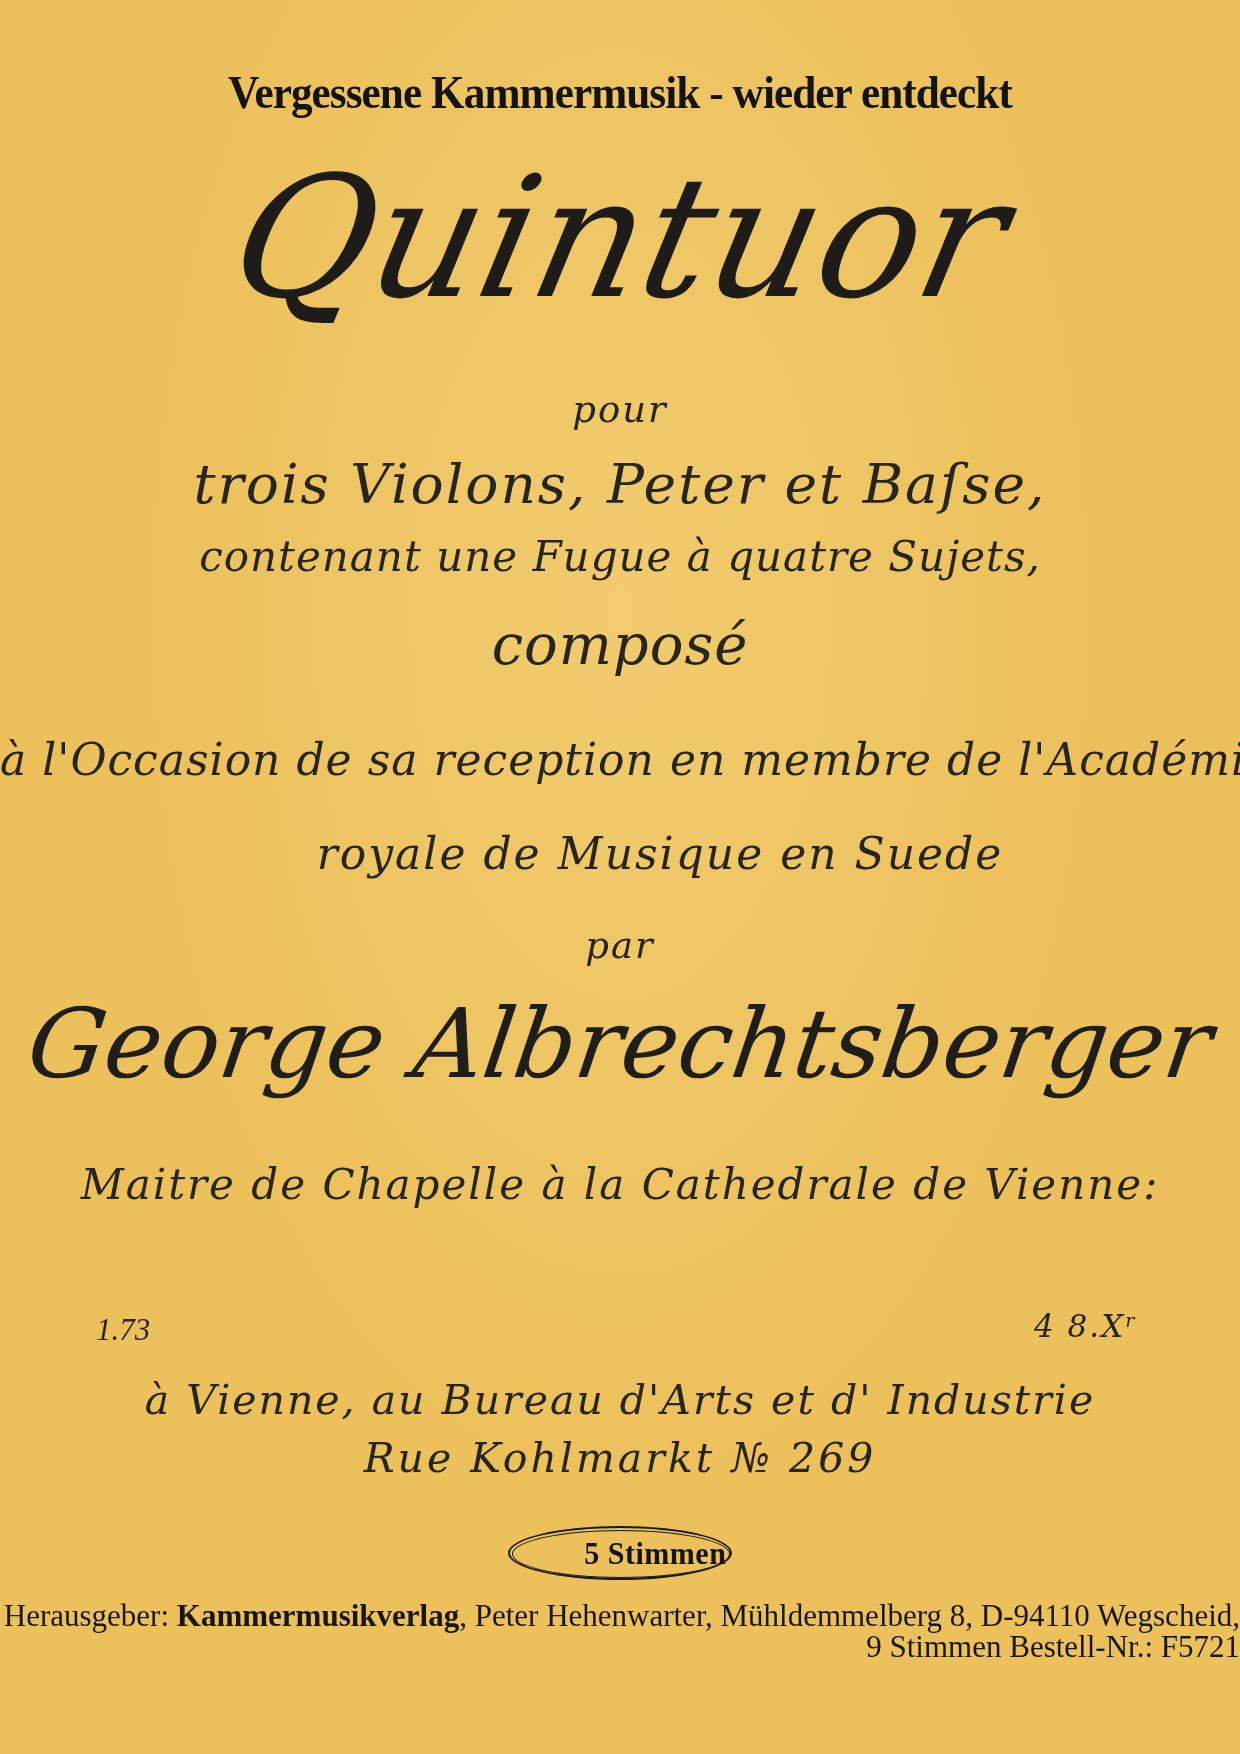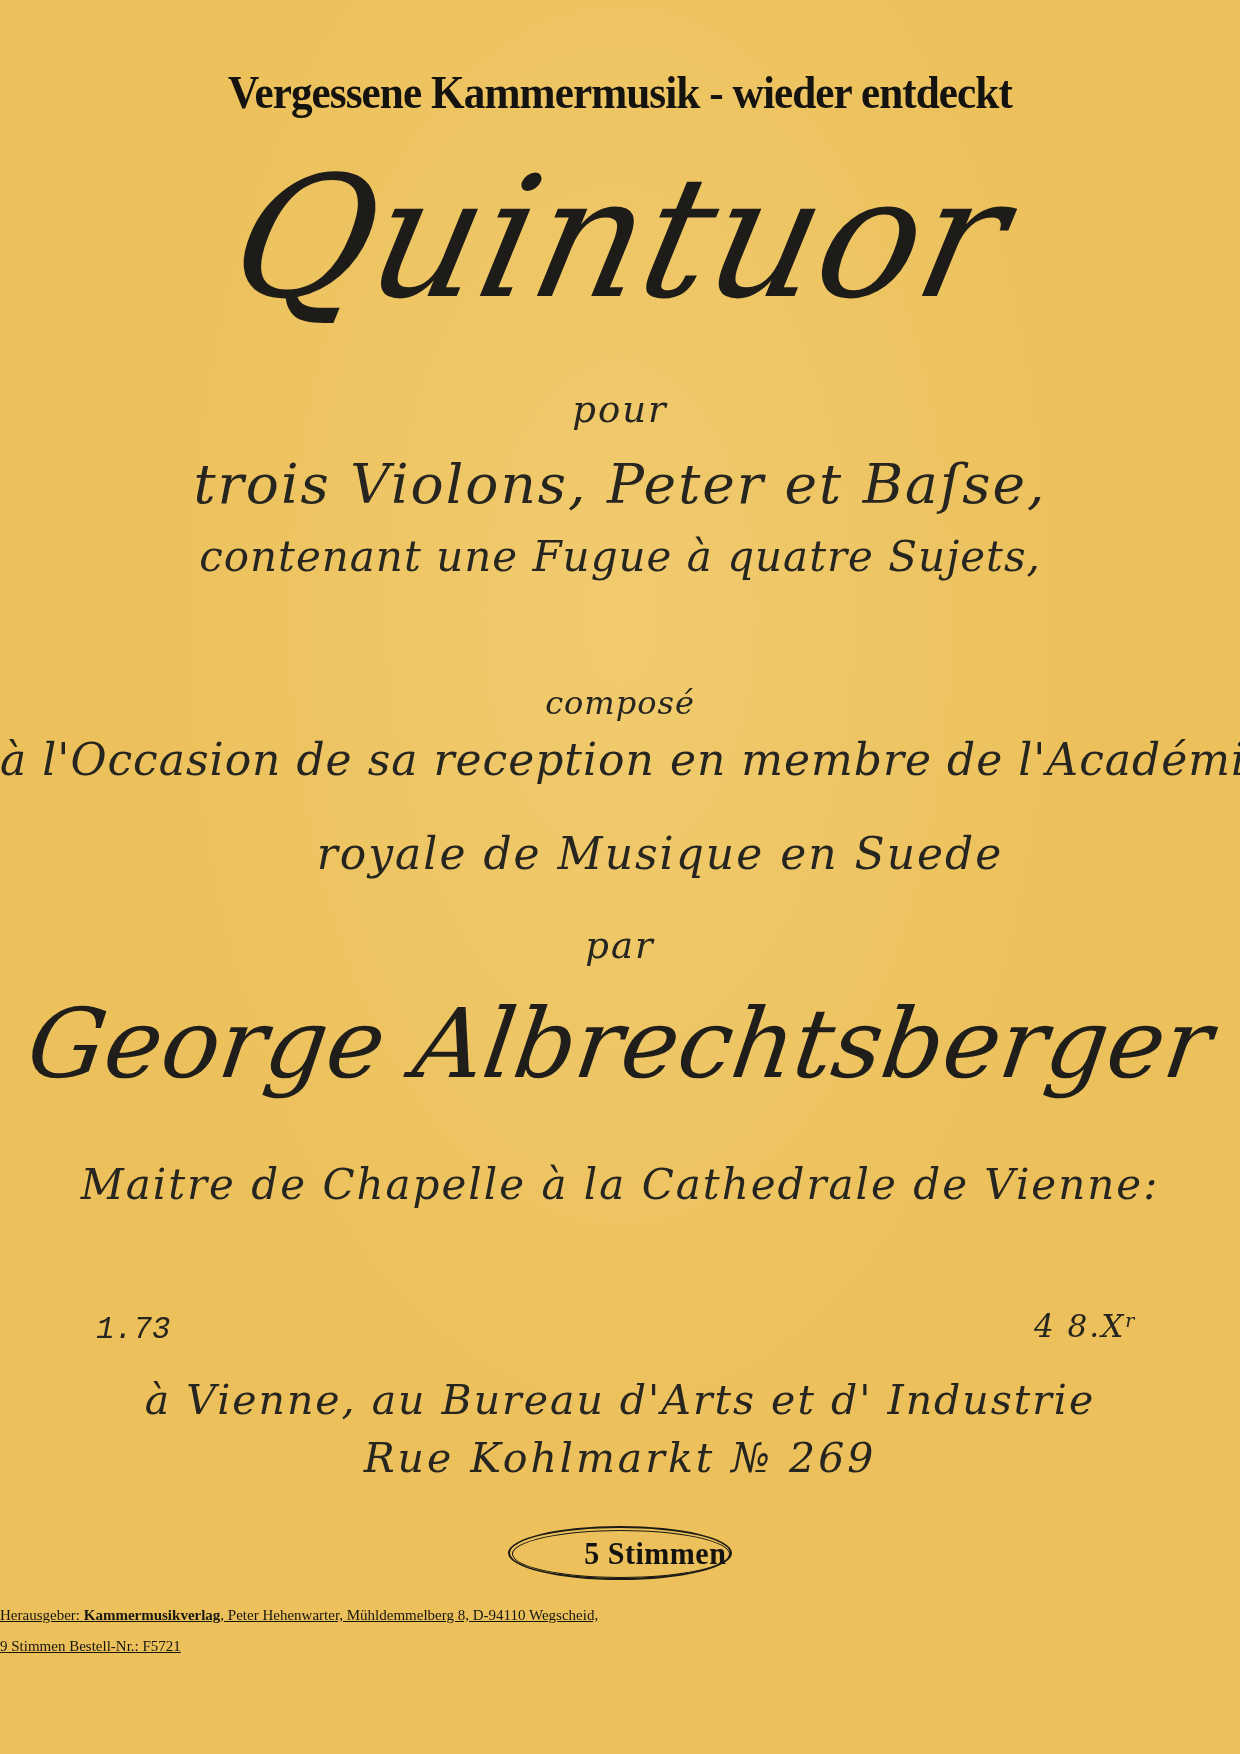--- a/index.html
+++ b/index.html
@@ -38,36 +38,36 @@
   .work-title{
     top:138px;
     font-size:168px;
     line-height:1.2;
     transform:skewX(-12deg);
     color:#1d1c18;
   }
   .line-pour{ top:388px; font-size:37px; letter-spacing:2px; }
   .line-instruments{ top:452px; font-size:55px; letter-spacing:2px; }
   .line-fugue{ top:532px; font-size:42px; letter-spacing:1px; }
-  .line-compose{ top:684px; font-size:32px; letter-spacing:1px; }
+  .line-compose{ top:612px; font-size:56px; letter-spacing:1px; }
   .line-occasion{ top:734px; font-size:44px; letter-spacing:1px; }
   .line-royale{ top:828px; font-size:44px; letter-spacing:2px;padding-left:40px; }
   .line-par{ top:924px; font-size:37px; letter-spacing:2px; }
   .composer-name{
     top:988px;
     font-size:96px;
     transform:skewX(-8deg);
     color:#1f1e1a;
   }
   .composer-title{ top:1160px; font-size:42px; letter-spacing:2px; }
   .plate-left{
     position:absolute;
     left:96px; top:1312px;
     font-size:31px;
-    font-family:Liberation Mono, monospace;
+    font-family:Liberation Serif, serif;
     font-style:italic;
     color:#26251f;
   }
   .plate-right{
     position:absolute;
     right:102px; top:1308px;
     font-size:31px;
     font-family:"DejaVu Serif", serif;
     font-style:italic;
     letter-spacing:2px;
@@ -100,26 +100,25 @@
     font-size:31px;
     color:#14130f;
     letter-spacing:0.5px;
     transform:scaleX(0.97);
     white-space:nowrap;
   }
   .footer{
     position:absolute;
     left:0; top:1600px;
     width:100%;
-    text-align:left;
+    text-align:right;
     font-family:"Liberation Serif", serif;
-    font-size:15px;
+    font-size:31px;
     line-height:31px;
     color:#171611;
-    text-decoration:underline;
   }
   .footer .bold{ font-weight:bold; }
 </style>
 </head>
 <body>
 
 <div class="page" style="background-color: rgb(236, 192, 90); color: rgb(38, 37, 31);">
 
   <div class="center-line banner">Vergessene Kammermusik - wieder entdeckt</div>
 

